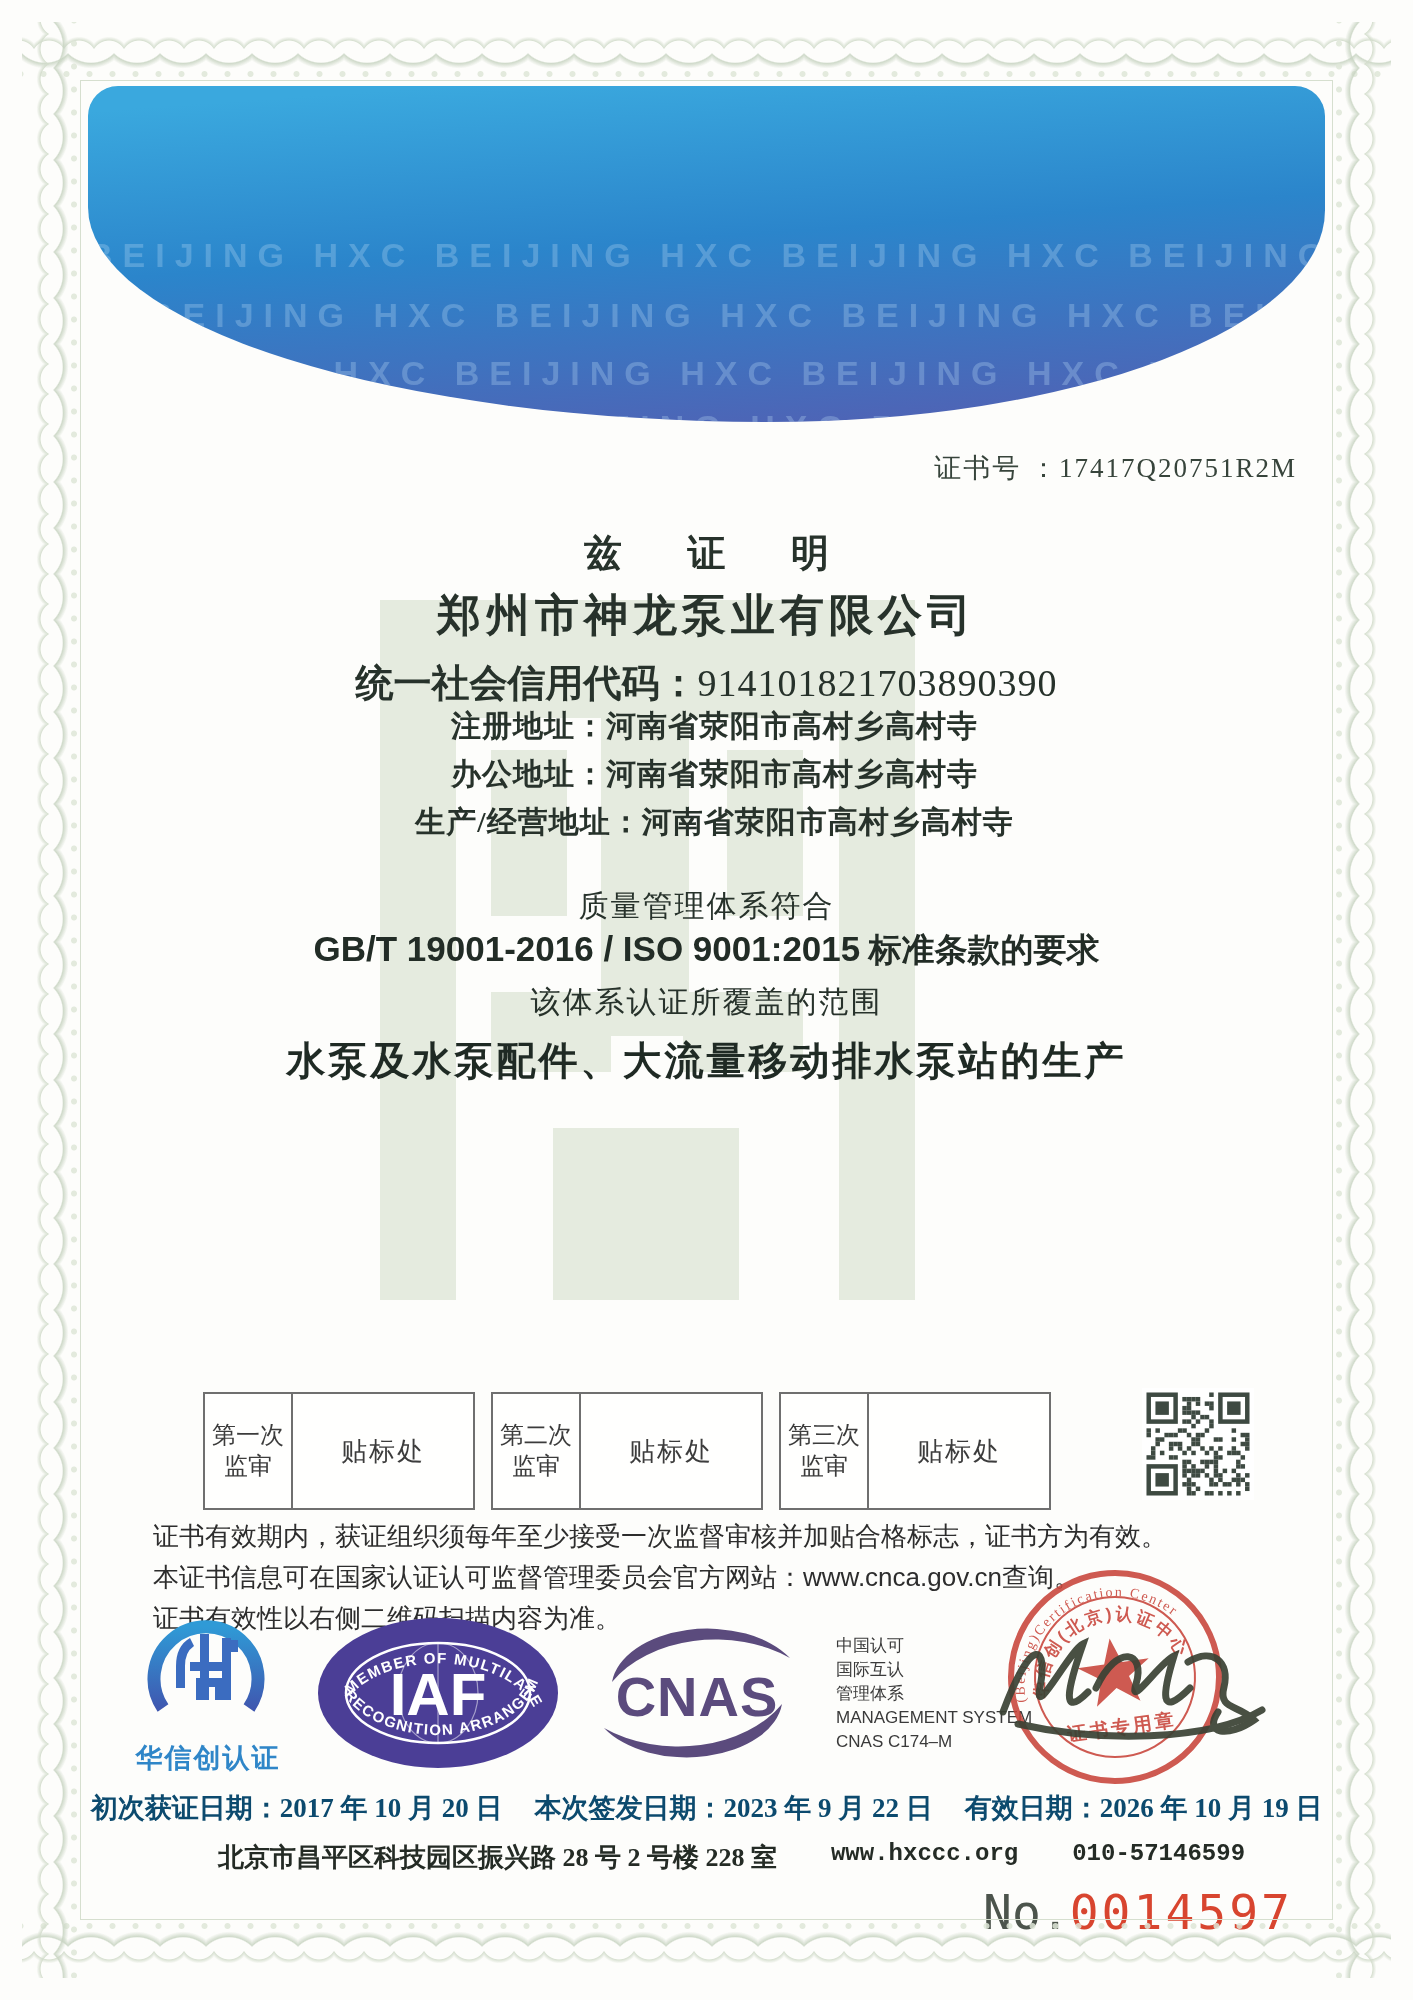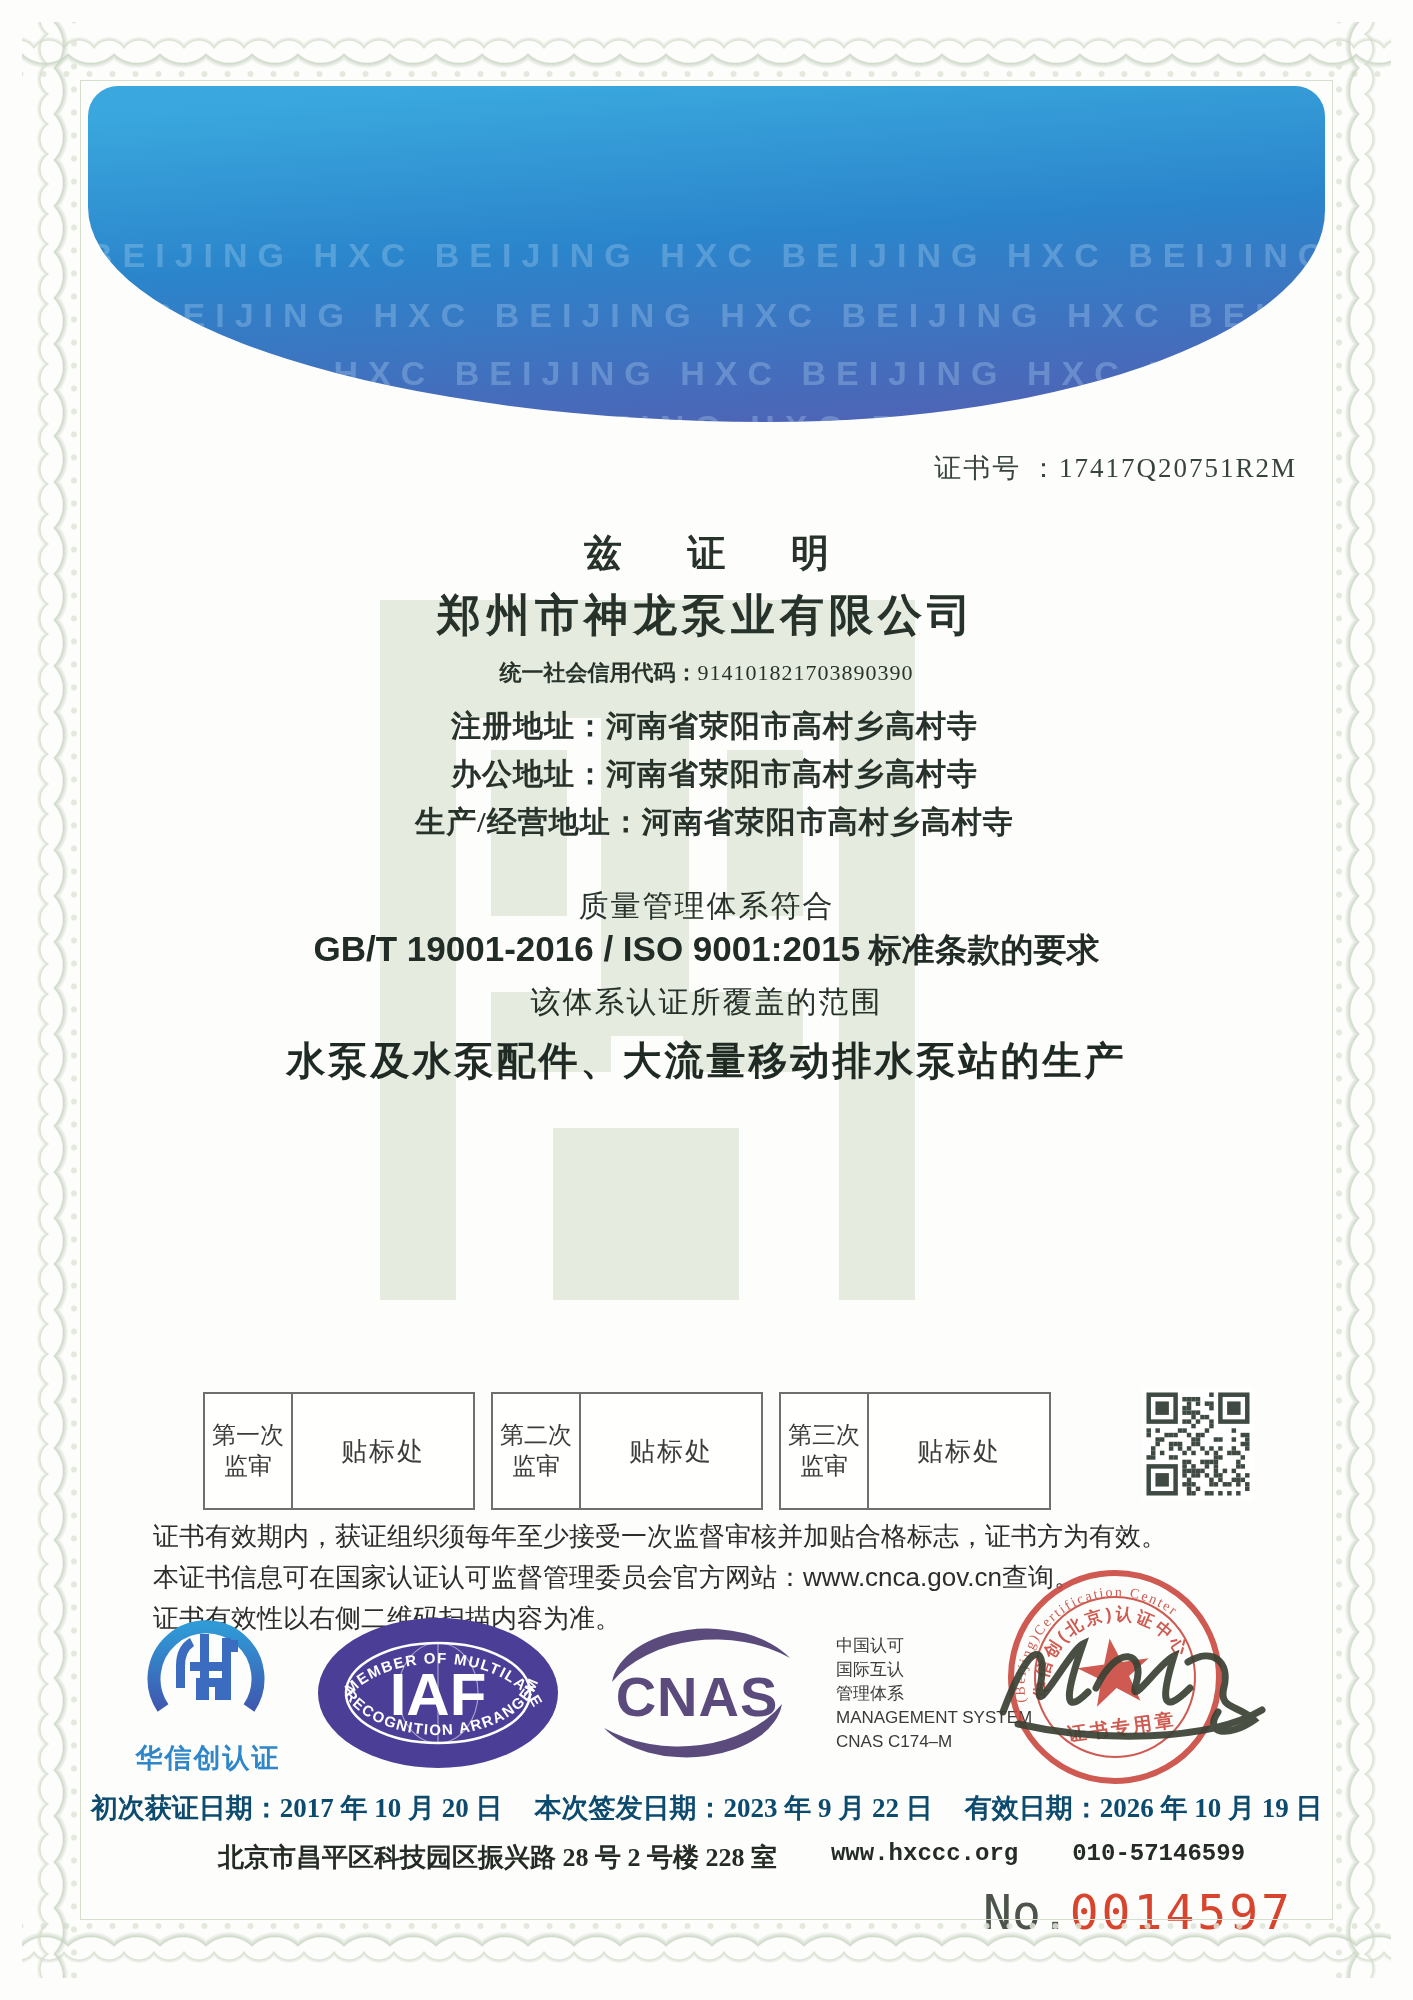--- a/index.html
+++ b/index.html
@@ -56,21 +56,21 @@
   
   .glyph-wm{position:absolute; left:295px; top:572px; z-index:0; opacity:.9;}
 
   .content{position:absolute; inset:0; z-index:2;}
 
   
   .cert-no{position:absolute; top:450px; right:116px; font-size:27px; letter-spacing:2px; color:#37443b;}
   .row-center{position:absolute; left:0; width:100%; text-align:center;}
   .certify{top:528px; font-size:38px; font-weight:bold; letter-spacing:28px; text-indent:28px;}
   .company{top:586px; font-size:44px; font-weight:600; letter-spacing:5px;}
-  .credit{top:658px; font-size:22px; font-weight:bold;}
+  .credit{top:658px; font-size:38px; font-weight:bold;}
   .credit .code{font-weight:normal; letter-spacing:1px; font-family:"Liberation Serif",serif;}
   .addr1{top:706px;} .addr2{top:754px;} .addr3{top:802px;}
   .addr{font-size:30px; font-weight:bold; letter-spacing:1px;padding-left:8px;}
   .conform{top:886px; font-size:30px; letter-spacing:2px;}
   .standard{top:928px; font-size:35px; font-family:"Liberation Sans","DejaVu Sans",sans-serif; font-weight:bold; color:#222c26;}
   .standard .suffix{font-family:"Liberation Serif",serif; font-size:33px;}
   .scope-intro{top:982px; font-size:30px; letter-spacing:2px;}
   .scope{top:1034px; font-size:39px; font-weight:bold; letter-spacing:3px; color:#1f2a24;}
 
   

